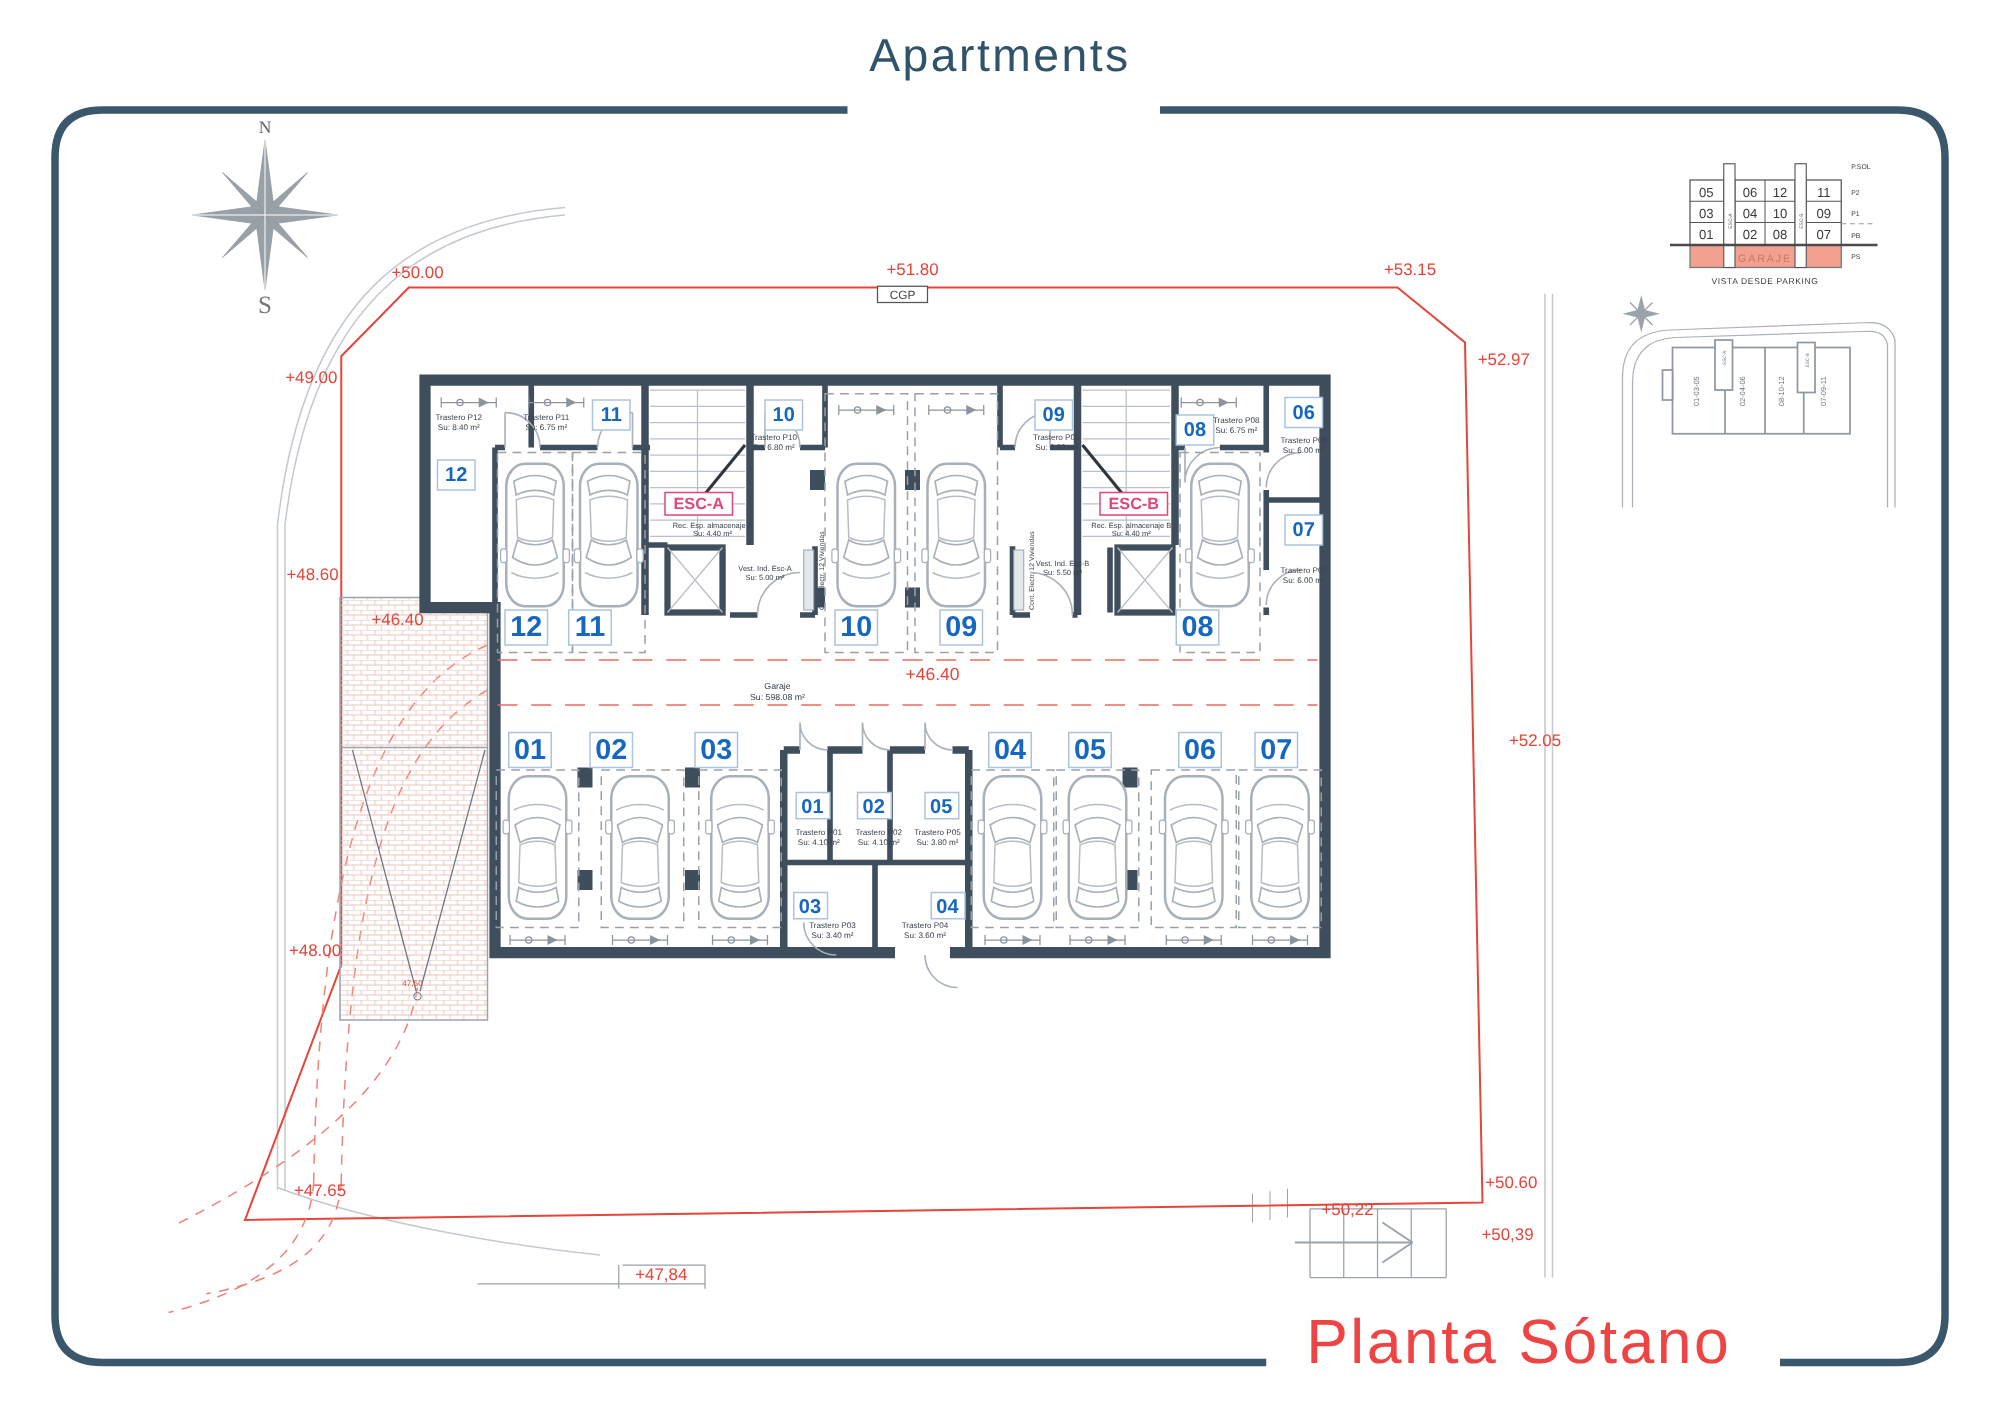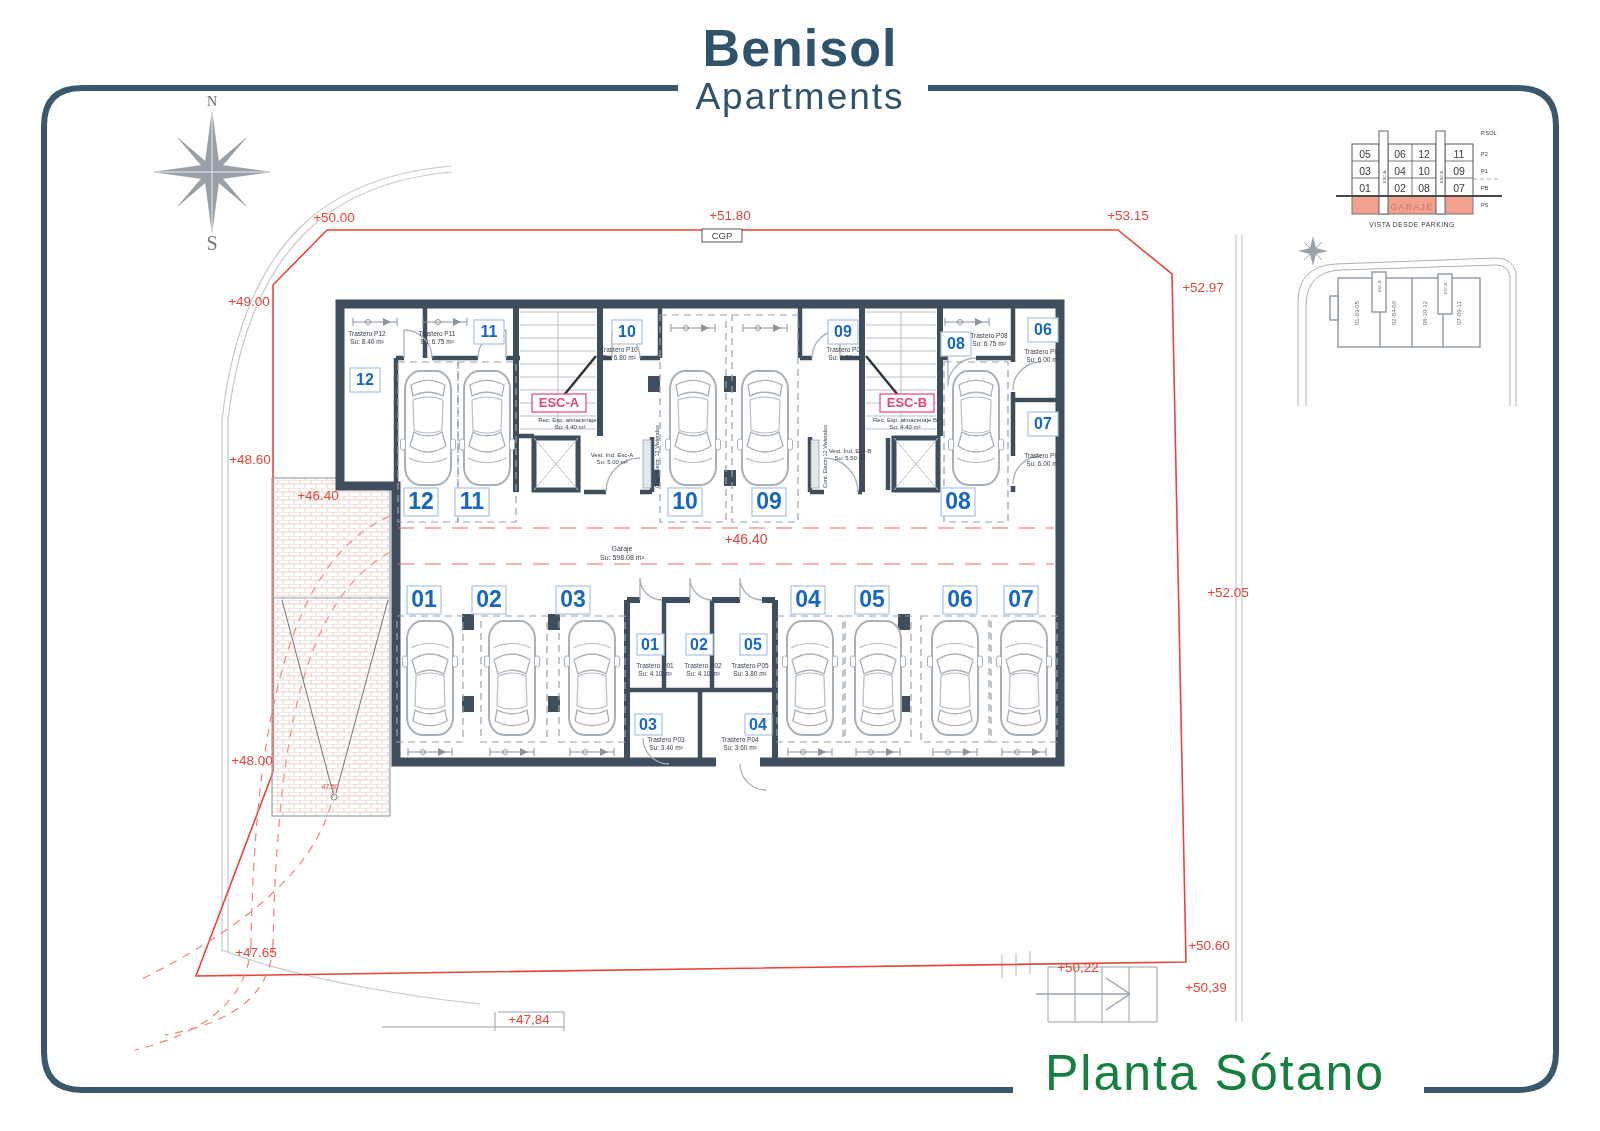--- a/index.html
+++ b/index.html
@@ -3,21 +3,21 @@
 <meta charset="utf-8">
 <style>
   html,body{margin:0;padding:0;background:#fff;}
   .page{position:relative;width:1600px;height:1131px;background:#fff;overflow:hidden;
         font-family:"Liberation Sans",sans-serif;}
   .plan-svg{position:absolute;left:0;top:0;}
   .title-block{position:absolute;left:630px;top:22px;width:340px;text-align:center;line-height:1;}
   .title-main{font-size:52px;font-weight:700;color:#2F536A;letter-spacing:1px;}
   .title-sub{font-size:37px;font-weight:400;color:#2F536A;letter-spacing:2px;margin-top:4px;}
   .footer-block{position:absolute;left:1040px;top:1048px;width:350px;text-align:center;line-height:1;}
-  .footer-main{font-size:50px;font-weight:300;color:#15803d;letter-spacing:2px;}
+  .footer-main{font-size:50px;font-weight:300;color:#ef4444;letter-spacing:2px;}
 </style>
 </head>
 <body>
 
 <div class="page">
 
 <svg class="plan-svg" width="1600" height="1131" viewBox="0 0 1600 1131" font-family="Liberation Sans, sans-serif">
 
   <defs>
     <pattern id="brick" width="11" height="8" patternUnits="userSpaceOnUse">
@@ -469,21 +469,20 @@
     <g fill="#9aa2ab">
       <path d="M1313,236 L1316,248 L1328,251 L1316,254 L1313,266 L1310,254 L1298,251 L1310,248 Z"></path>
       <path d="M1322,242 L1314,250 M1304,260 L1312,252 M1322,260 L1314,252 M1304,242 L1312,250" stroke="#9aa2ab" stroke-width="1"></path>
     </g>
   </g>
 
   <path d="M928,88 H1518 Q1556,88 1556,126 V1052 Q1556,1090 1518,1090 H1424 M1013,1090 H82 Q44,1090 44,1052 V126 Q44,88 82,88 H678" fill="none" stroke="#3A576B" stroke-width="6"></path>
 </svg>
 
 <div class="title-block">
-  <div class="title-main">Benisol</div>
   <div class="title-sub">Apartments</div>
 </div>
 
 <div class="footer-block">
   <div class="footer-main">Planta Sótano</div>
 </div>
 
 </div>
 
 </body></html>

